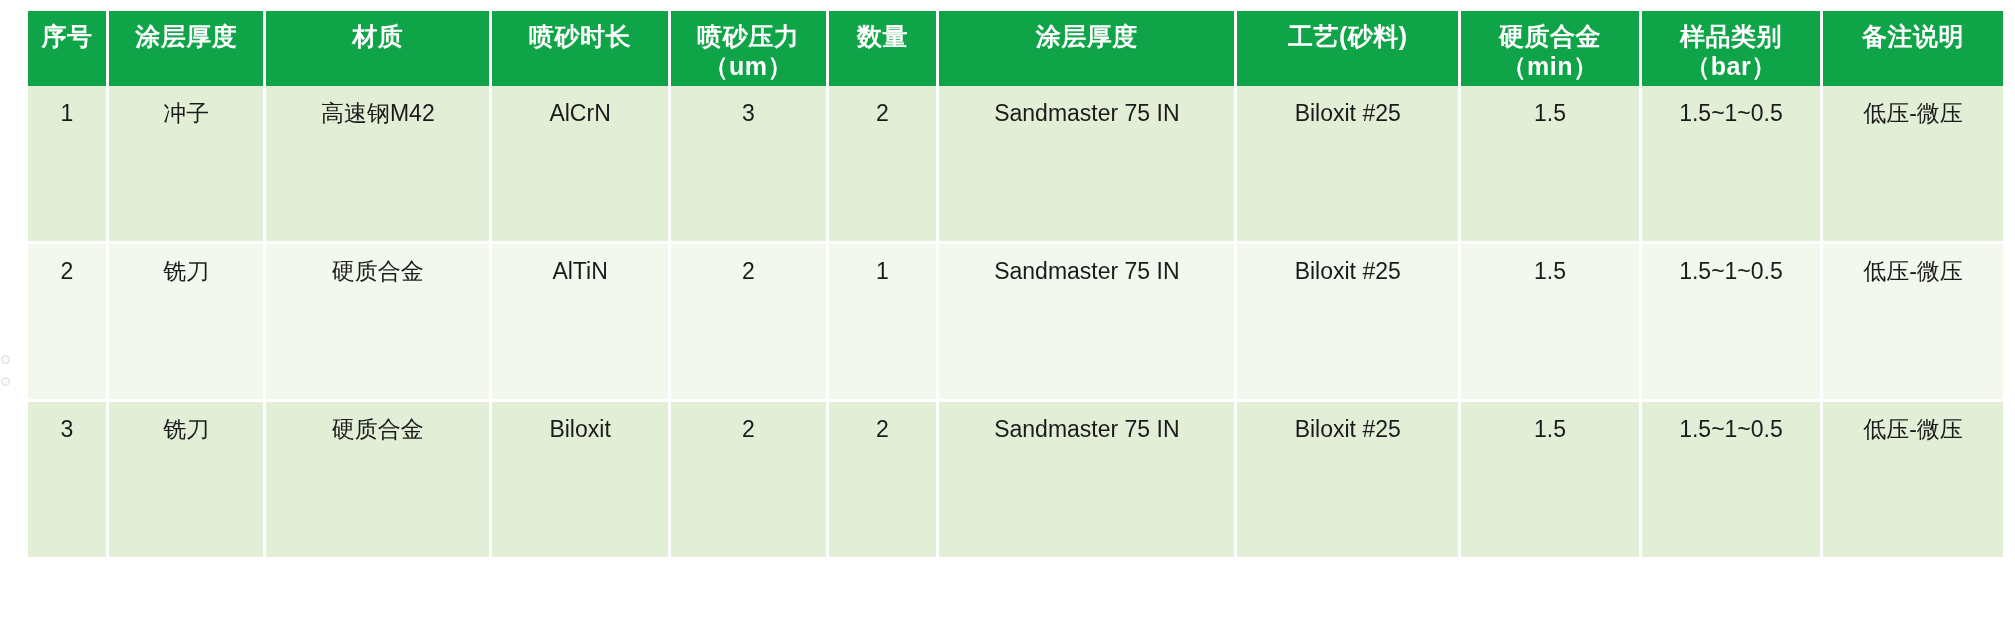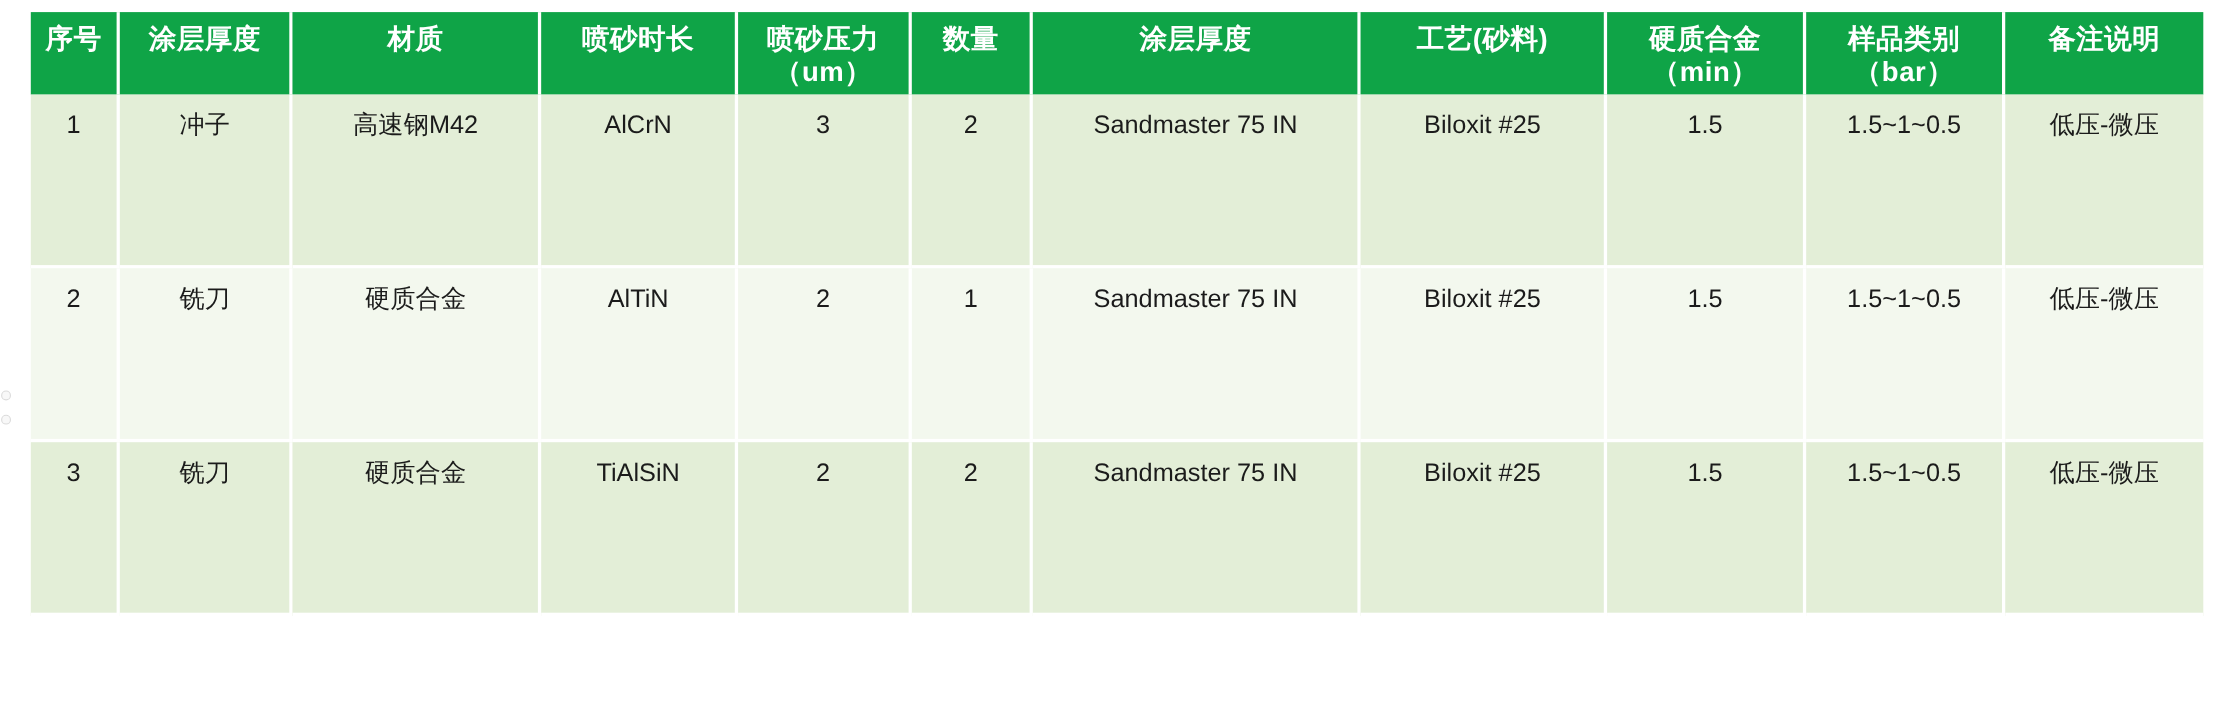--- a/index.html
+++ b/index.html
@@ -149,21 +149,21 @@
           <td>Sandmaster 75 IN</td>
           <td>Biloxit #25</td>
           <td>1.5</td>
           <td>1.5~1~0.5</td>
           <td>低压-微压</td>
         </tr>
         <tr class="band-dark">
           <td>3</td>
           <td>铣刀</td>
           <td>硬质合金</td>
-          <td>TiAlSiN</td>
+          <td>Biloxit</td>
           <td>2</td>
           <td>2</td>
           <td>Sandmaster 75 IN</td>
           <td>Biloxit #25</td>
           <td>1.5</td>
           <td>1.5~1~0.5</td>
           <td>低压-微压</td>
         </tr>
       </tbody>
   </table>

